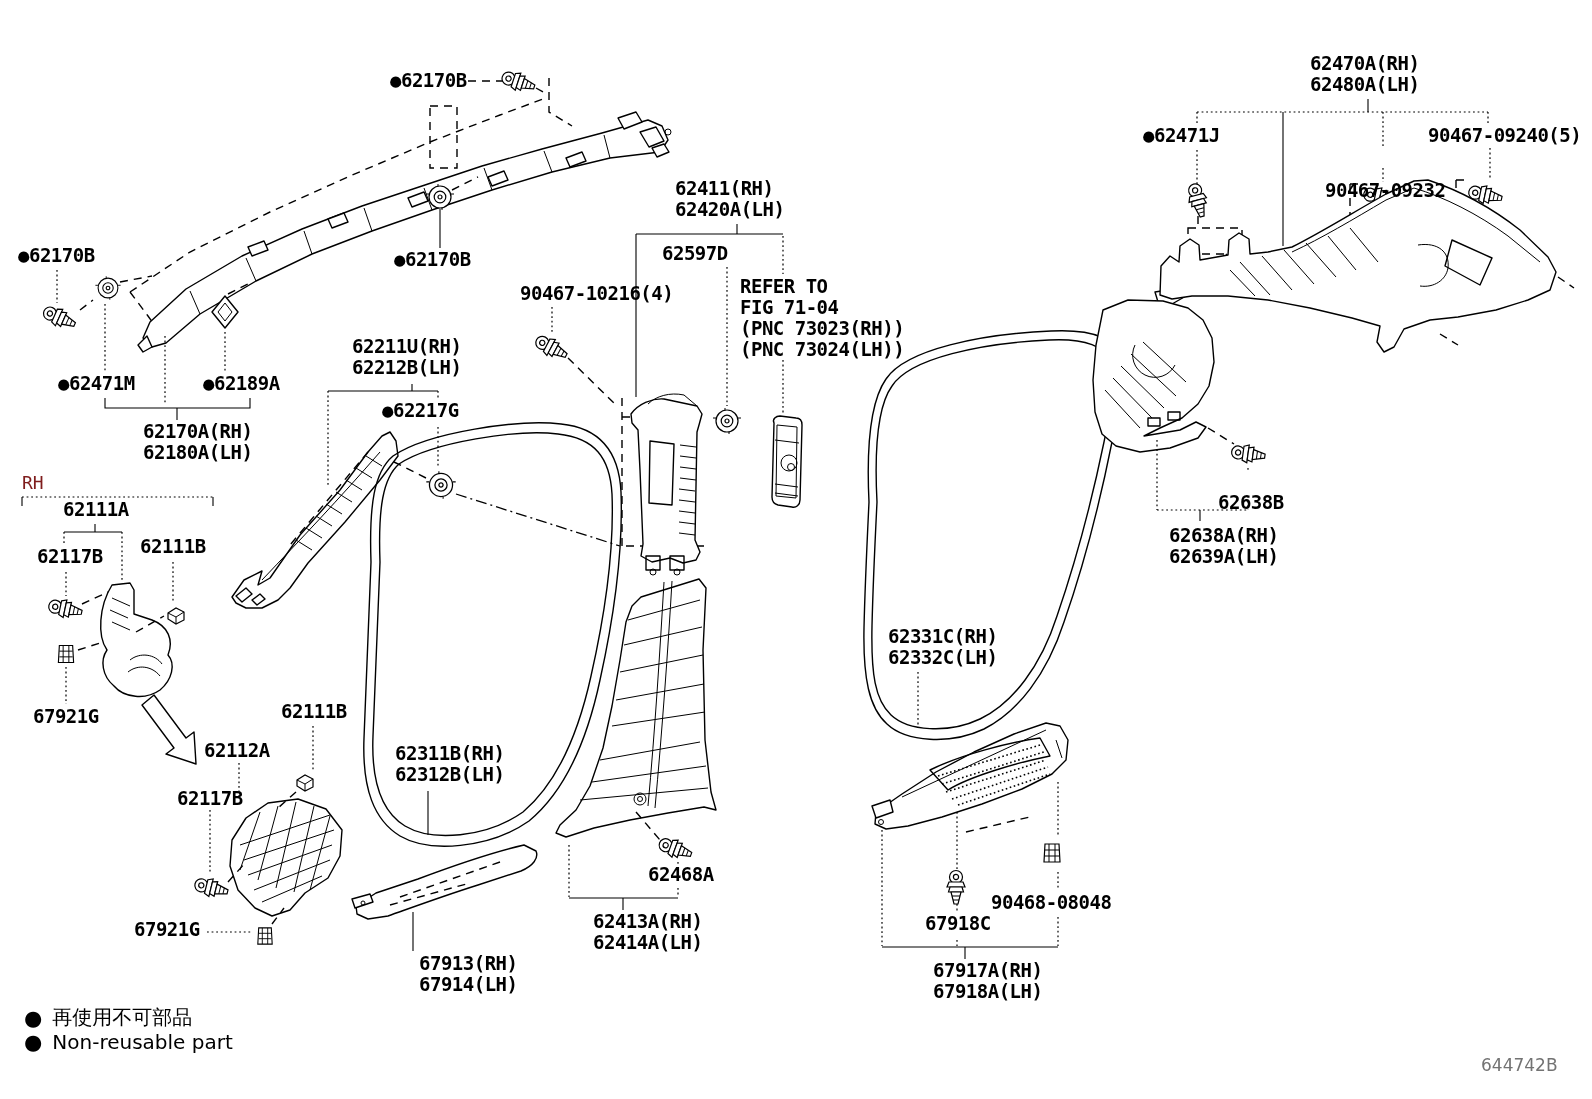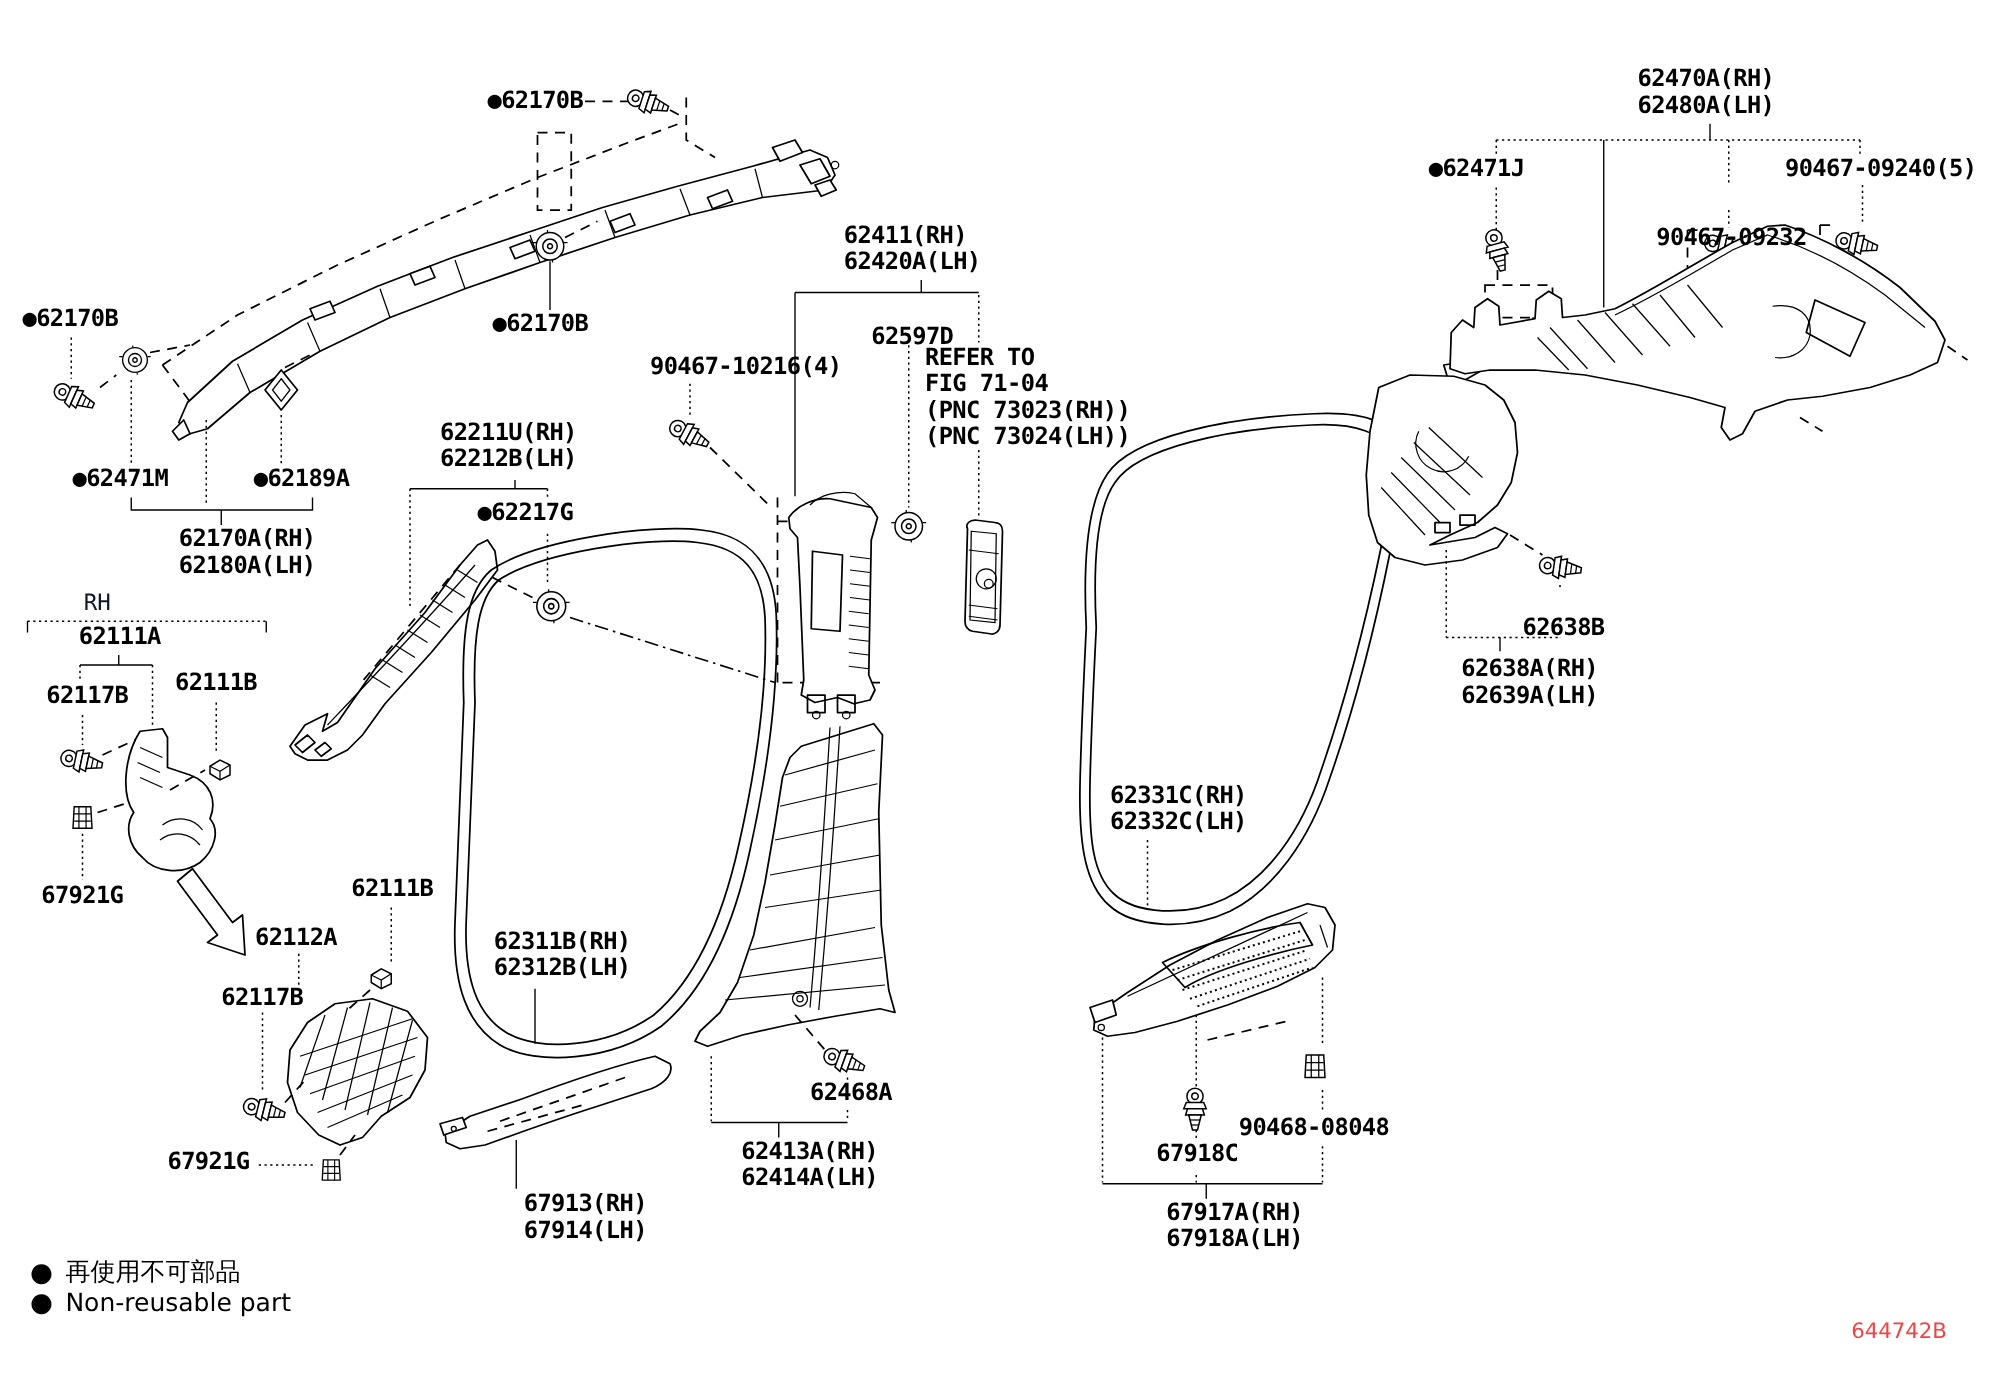--- a/index.html
+++ b/index.html
@@ -2,25 +2,25 @@
 <html><head>
 <meta charset="utf-8">
 <style>
   html,body{margin:0;padding:0;background:#fff;}
   #stage{position:relative;width:1592px;height:1099px;background:#ffffff;overflow:hidden;
          font-family:"DejaVu Sans Mono",monospace;}
   #art{position:absolute;left:0;top:0;}
   .part-label{position:absolute;font:700 19px/21px "DejaVu Sans Mono",monospace;
               letter-spacing:-0.5px;color:#000;white-space:pre;z-index:5;}
   .part-label div{height:21px;}
-  .rh-marker{position:absolute;font:400 18px "DejaVu Sans Mono",monospace;color:#0f172a;z-index:5;margin-left:45px;}
+  .rh-marker{position:absolute;font:400 18px "DejaVu Sans Mono",monospace;color:#7f1d1d;z-index:5;}
   .legend-row{position:absolute;font:400 20px "DejaVu Sans",sans-serif;color:#000;z-index:5;
               display:flex;align-items:center;gap:10px;}
   .legend-row .bullet{font-size:21px;line-height:20px;}
-  .drawing-number{position:absolute;font:400 17px "DejaVu Sans",sans-serif;color:#ef4444;z-index:5;}
+  .drawing-number{position:absolute;font:400 17px "DejaVu Sans",sans-serif;color:#737373;z-index:5;}
   
   .p{stroke:#000;stroke-width:1.4;fill:#fff;stroke-linejoin:round;}
   .pn{stroke:#000;stroke-width:1.4;fill:none;stroke-linejoin:round;}
   .i{stroke:#000;stroke-width:1;fill:none;}
   .ld{stroke:#000;stroke-width:1.1;fill:none;}
   .dot{stroke:#000;stroke-width:1.2;fill:none;stroke-dasharray:1.8 2.8;}
   .dsh{stroke:#000;stroke-width:1.4;fill:none;stroke-dasharray:8 6;}
   .dshdot{stroke:#000;stroke-width:1.3;fill:none;stroke-dasharray:11 4 2 4;}
   .trd{stroke:#000;stroke-width:1.6;fill:none;stroke-dasharray:1.6 2.6;}
   .fast{stroke:#000;stroke-width:1.2;fill:#fff;}
@@ -321,21 +321,21 @@
       <div class="part-label" style="left: 33px; top: 706px;"><div>67921G</div></div>
       <div class="part-label" style="left: 281px; top: 701px;"><div>62111B</div></div>
       <div class="part-label" style="left: 204px; top: 740px;"><div>62112A</div></div>
       <div class="part-label" style="left: 177px; top: 788px;"><div>62117B</div></div>
       <div class="part-label" style="left: 134px; top: 919px;"><div>67921G</div></div>
       <div class="part-label" style="left: 352px; top: 336px;"><div>62211U(RH)</div><div>62212B(LH)</div></div>
       <div class="part-label" style="left: 382px; top: 400px;"><div>●62217G</div></div>
       <div class="part-label" style="left: 476px; top: 283px; margin-left: 44px;"><div>90467-10216(4)</div></div>
       <div class="part-label" style="left: 394px; top: 249px;"><div>●62170B</div></div>
       <div class="part-label" style="left: 675px; top: 178px;"><div>62411(RH)</div><div>62420A(LH)</div></div>
-      <div class="part-label" style="left: 697px; top: 243px; margin-top: 16px;"><div>62597D</div></div>
+      <div class="part-label" style="left: 662px; top: 243px;"><div>62597D</div></div>
       <div class="part-label" style="left: 740px; top: 276px;"><div>REFER TO</div><div>FIG 71-04</div><div>(PNC 73023(RH))</div><div>(PNC 73024(LH))</div></div>
       <div class="part-label" style="left: 395px; top: 743px;"><div>62311B(RH)</div><div>62312B(LH)</div></div>
       <div class="part-label" style="left: 648px; top: 864px;"><div>62468A</div></div>
       <div class="part-label" style="left: 593px; top: 911px;"><div>62413A(RH)</div><div>62414A(LH)</div></div>
       <div class="part-label" style="left: 383px; top: 953px; margin-left: 36px;"><div>67913(RH)</div><div>67914(LH)</div></div>
       <div class="part-label" style="left: 888px; top: 626px;"><div>62331C(RH)</div><div>62332C(LH)</div></div>
       <div class="part-label" style="left: 1310px; top: 53px;"><div>62470A(RH)</div><div>62480A(LH)</div></div>
       <div class="part-label" style="left: 1143px; top: 125px;"><div>●62471J</div></div>
       <div class="part-label" style="left: 1325px; top: 148px; margin-top: 32px;"><div>90467-09232</div></div>
       <div class="part-label" style="left: 1428px; top: 125px;"><div>90467-09240(5)</div></div>

